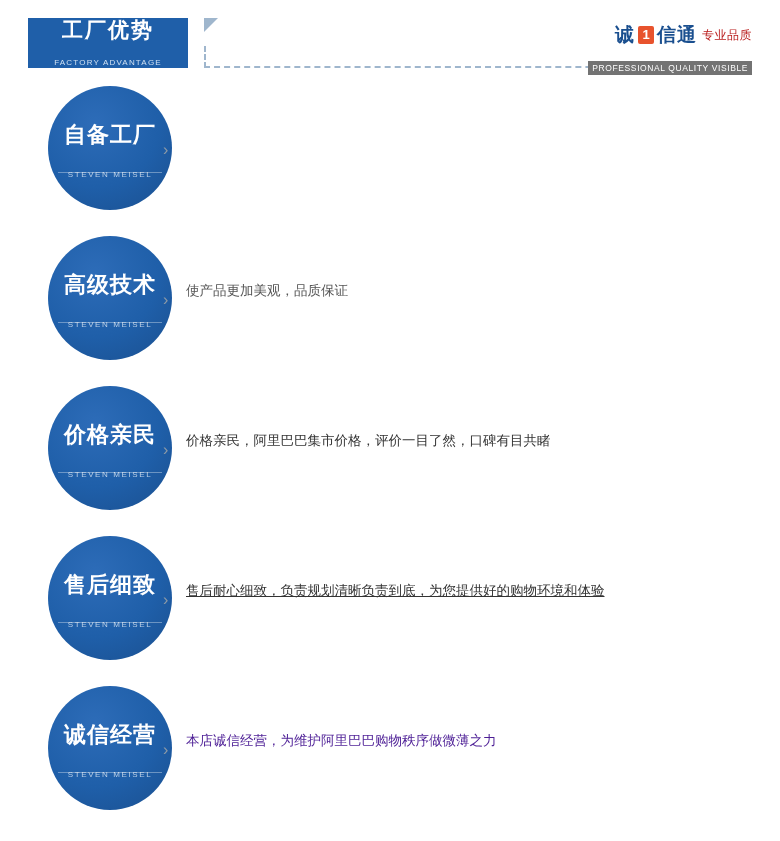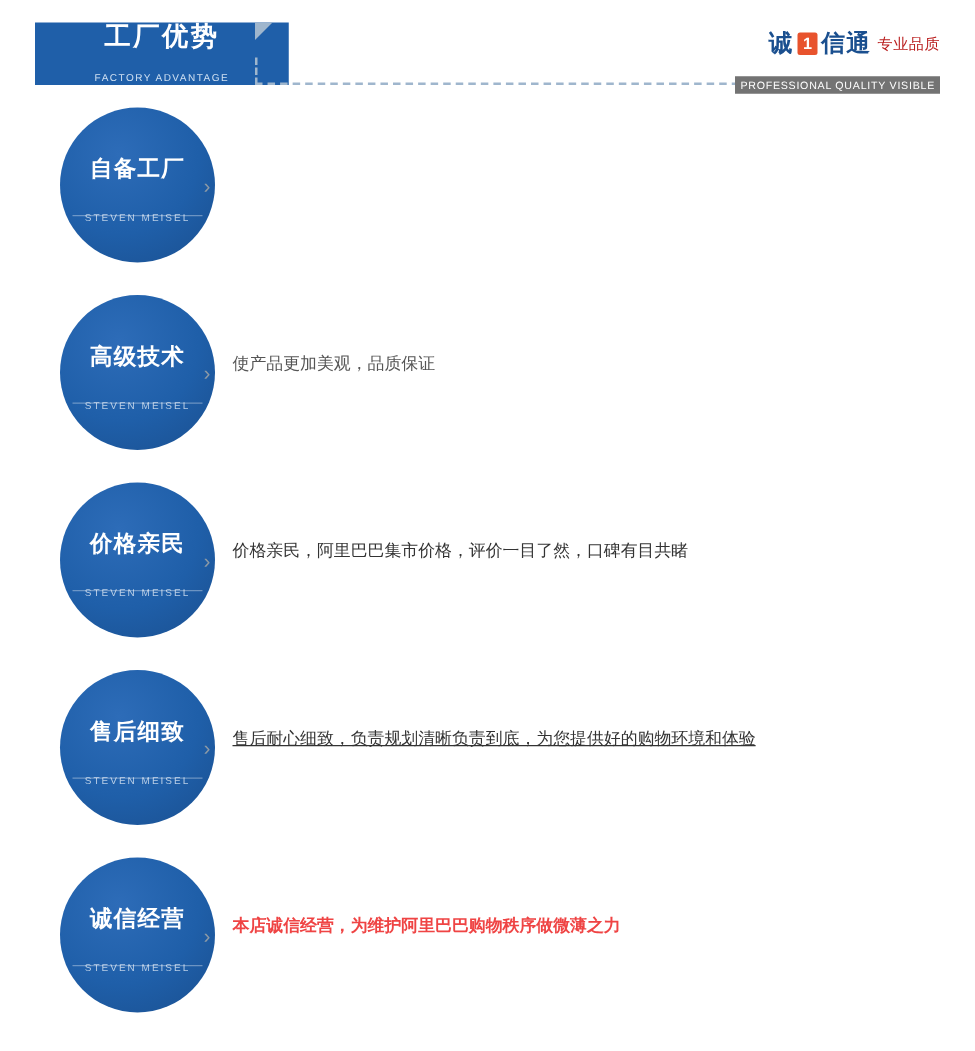--- a/index.html
+++ b/index.html
@@ -23,21 +23,21 @@
 
   
   .header {
     position: relative;
     height: 74px;
   }
   .header-banner {
     position: absolute;
     left: 28px;
     top: 18px;
-    width: 203px;
+    width: 160px;
     height: 50px;
     background: #1f5fa9;
     display: flex;
     flex-direction: column;
     align-items: center;
     justify-content: center;
     box-sizing: border-box;
   }
   .header-banner .cn {
     color: #ffffff;
@@ -153,21 +153,21 @@
     background: #1f5fa9;
     background: radial-gradient(circle at 38% 30%, #2d6cb8 0%, #1f5fa9 55%, #1a4f8f 100%);
     display: flex;
     flex-direction: column;
     align-items: center;
     justify-content: center;
     overflow: hidden;
   }
   .badge-title {
     color: #ffffff;
-    font-size: 18px;
+    font-size: 22px;
     font-weight: bold;
     letter-spacing: 1px;
     line-height: 26px;
     margin-top: 4px;
   }
   .badge-sub {
     color: #b9cee6;
     font-size: 8px;
     letter-spacing: 1.6px;
     margin-top: 22px;
@@ -193,22 +193,22 @@
     padding-top: 38px;
     font-size: 13.5px;
     line-height: 26px;
     color: #333333;
   }
   .row-text.small {
     font-size: 13.5px;
     color: #555;
   }
   .row-text.bold {
-    font-weight: bold;
-    color: #ef4444;
+    font-weight: normal;
+    color: #4c1d95;
   }
   .row-1 .row-text { padding-top: 32px; }
   .row-2 .row-text { padding-top: 48px; }
   .row-3 .row-text { padding-top: 48px; }
   .row-4 .row-text { padding-top: 48px; text-decoration: underline; }
   .row-5 .row-text { padding-top: 48px; }
 </style>
 </head>
 <body>
 

